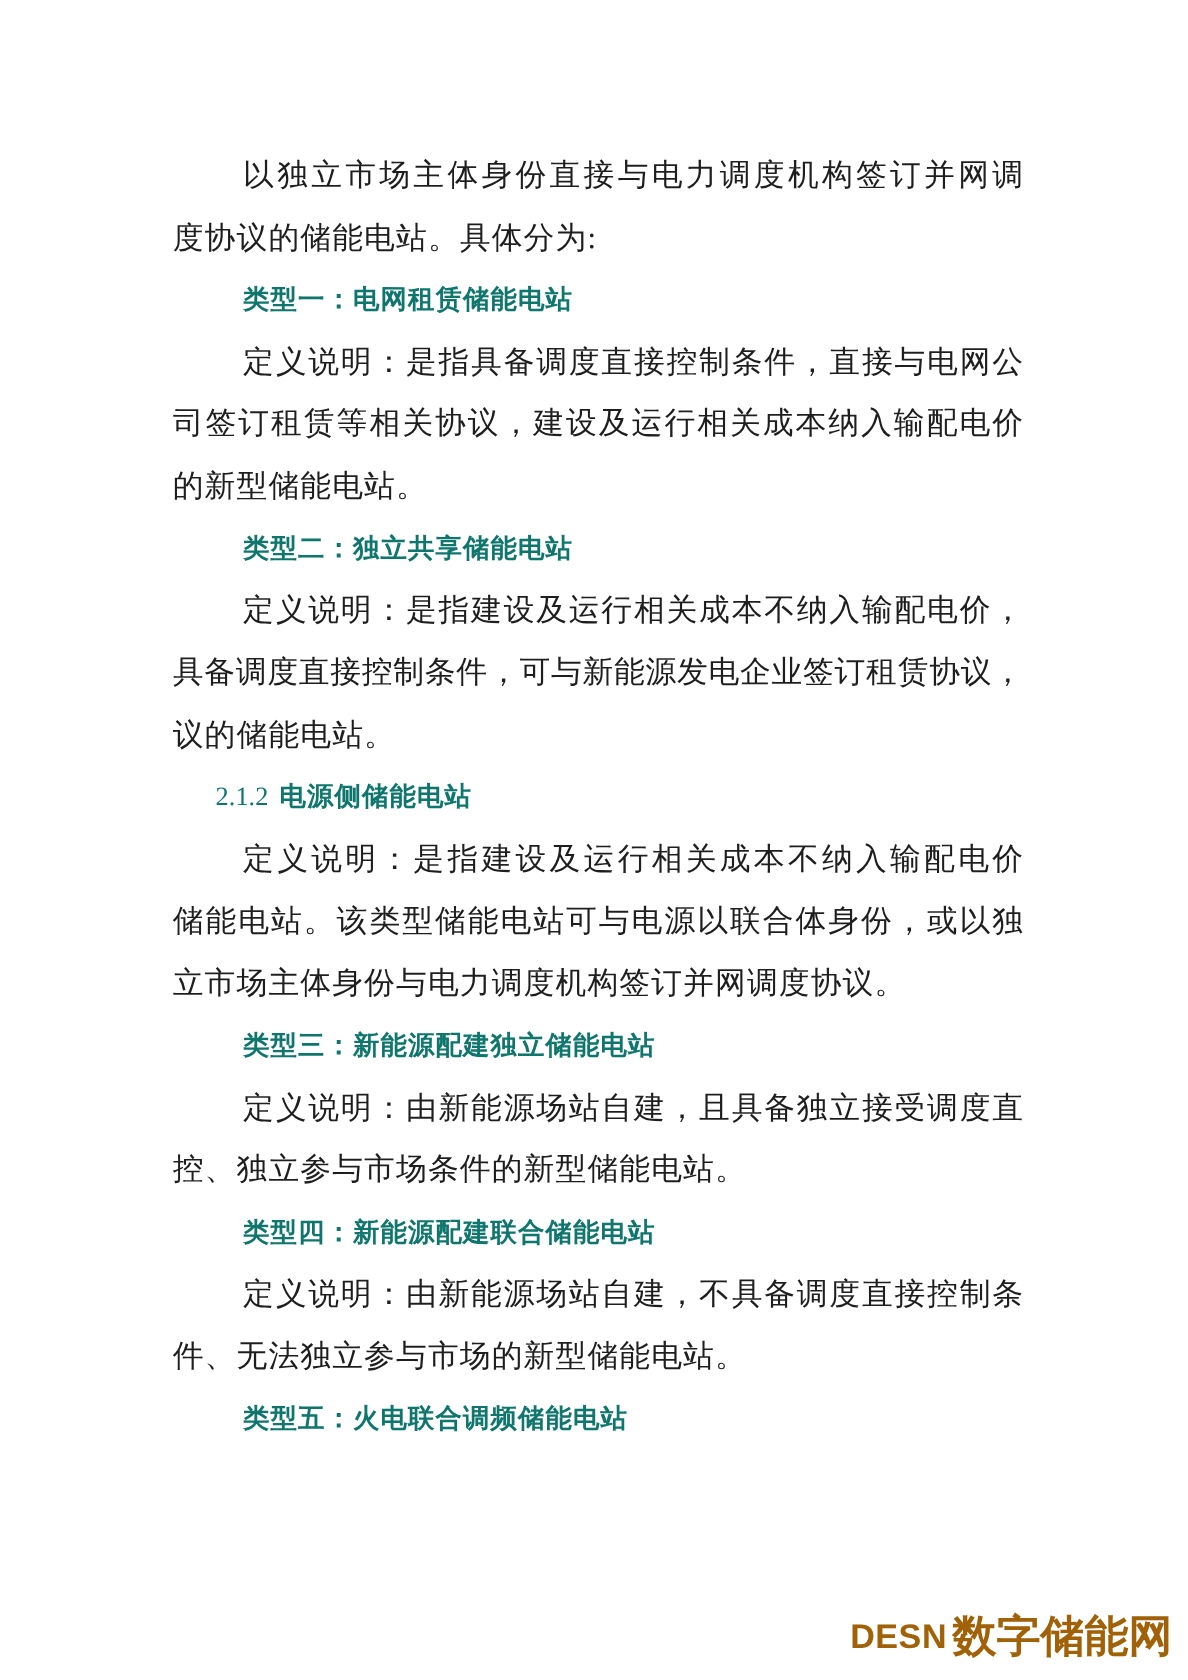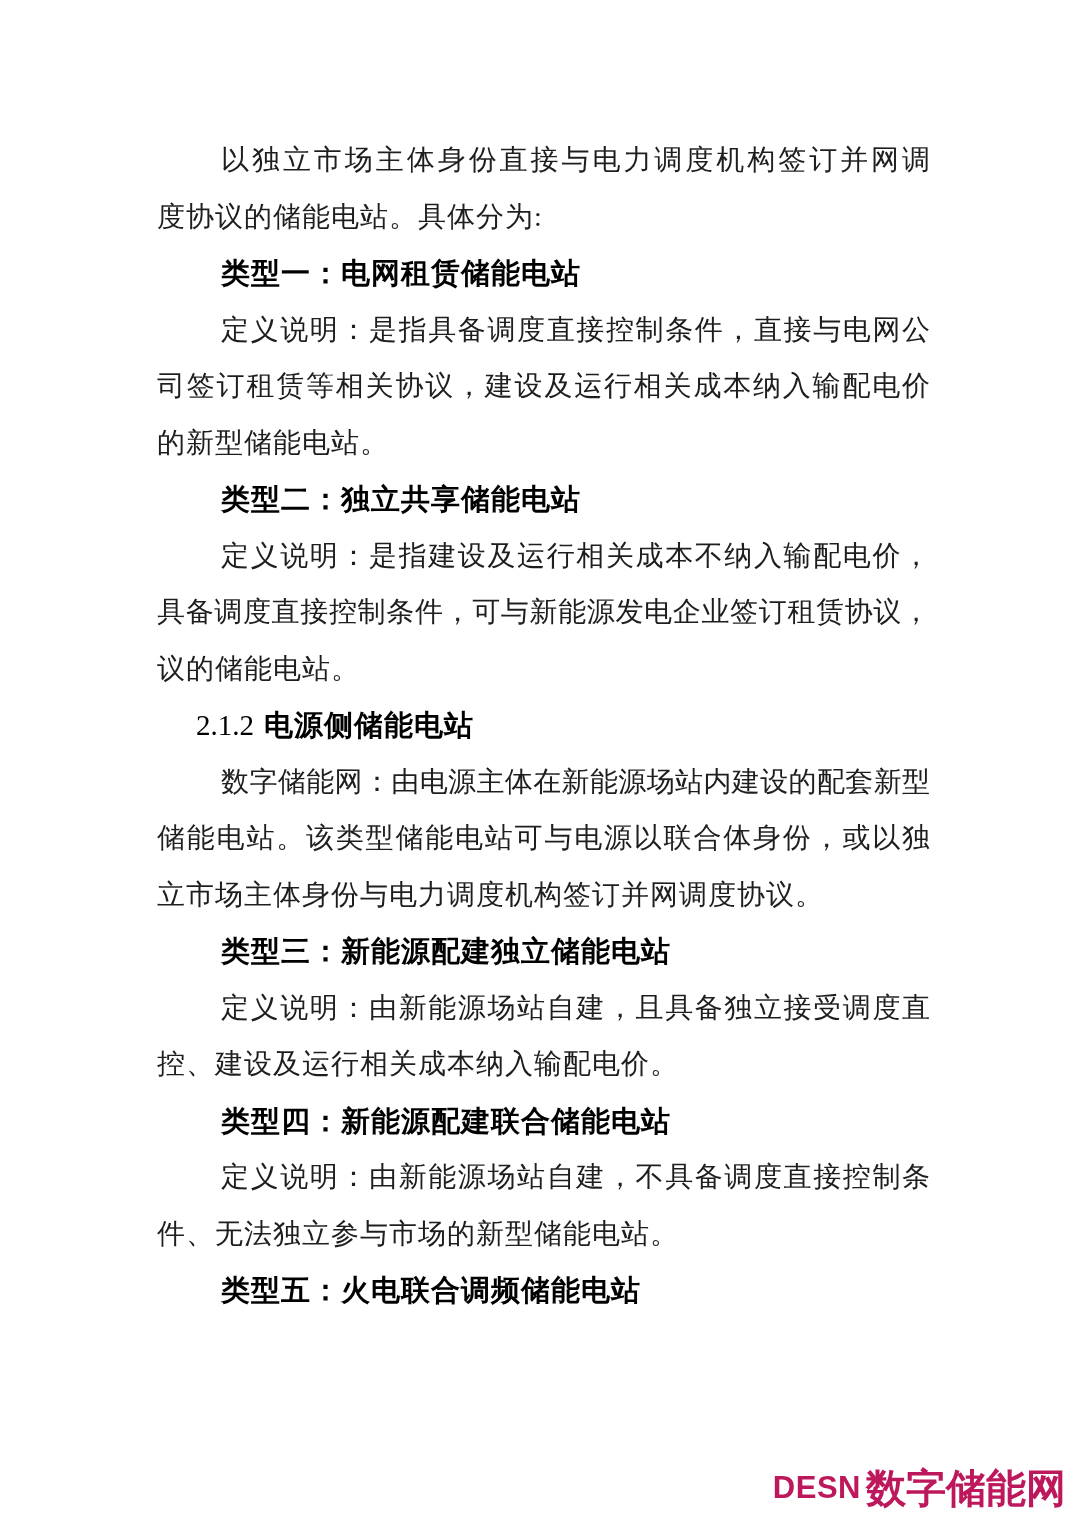--- a/index.html
+++ b/index.html
@@ -33,22 +33,22 @@
   .line.justify {
     white-space: normal;
     text-align: justify;
     text-align-last: justify;
     text-justify: inter-character;
     letter-spacing: 0;
   }
   .line.heading {
     font-family: "Liberation Sans", sans-serif;
     font-weight: bold;
-    color: #000000;
-    font-size: 29px;
+    color: #0f766e;
+    font-size: 24px;
     letter-spacing: 1px;
   }
   .line .hnum {
     font-family: "Liberation Serif", serif;
     font-weight: normal;
     letter-spacing: 0;
     padding-right: 10px;
   }
   .watermark {
     position: absolute;
@@ -81,30 +81,30 @@
       <div class="line">度协议的储能电站。具体分为:</div>
       <div class="line heading" style="padding-left: 64px;">类型一：电网租赁储能电站</div>
       <div class="line justify" style="padding-left: 64px;">定义说明：是指具备调度直接控制条件，直接与电网公</div>
       <div class="line justify">司签订租赁等相关协议，建设及运行相关成本纳入输配电价</div>
       <div class="line">的新型储能电站。</div>
       <div class="line heading" style="padding-left: 64px;">类型二：独立共享储能电站</div>
       <div class="line justify" style="padding-left: 64px;">定义说明：是指建设及运行相关成本不纳入输配电价，</div>
       <div class="line justify">具备调度直接控制条件，可与新能源发电企业签订租赁协议，</div>
       <div class="line">议的储能电站。</div>
       <div class="line heading" style="padding-left: 39px;"><span class="hnum">2.1.2</span><span>电源侧储能电站</span></div>
-      <div class="line justify" style="padding-left: 64px;">数字储能网：由电源主体在新能源场站内建设的配套新型</div>
+      <div class="line justify" style="padding-left: 64px;">定义说明：是指建设及运行相关成本不纳入输配电价</div>
       <div class="line justify">储能电站。该类型储能电站可与电源以联合体身份，或以独</div>
       <div class="line">立市场主体身份与电力调度机构签订并网调度协议。</div>
       <div class="line heading" style="padding-left: 64px;">类型三：新能源配建独立储能电站</div>
       <div class="line justify" style="padding-left: 64px;">定义说明：由新能源场站自建，且具备独立接受调度直</div>
-      <div class="line">控、建设及运行相关成本纳入输配电价。</div>
+      <div class="line">控、独立参与市场条件的新型储能电站。</div>
       <div class="line heading" style="padding-left: 64px;">类型四：新能源配建联合储能电站</div>
       <div class="line justify" style="padding-left: 64px;">定义说明：由新能源场站自建，不具备调度直接控制条</div>
       <div class="line">件、无法独立参与市场的新型储能电站。</div>
       <div class="line heading" style="padding-left: 64px;">类型五：火电联合调频储能电站</div>
     </div>
 
-  <div class="watermark" style="color: #be185d;">
+  <div class="watermark" style="color: #a16207;">
     <span class="latin">DESN</span>
     <span class="cjk">数字储能网</span>
   </div>
 
 </div>
 
 </body></html>

